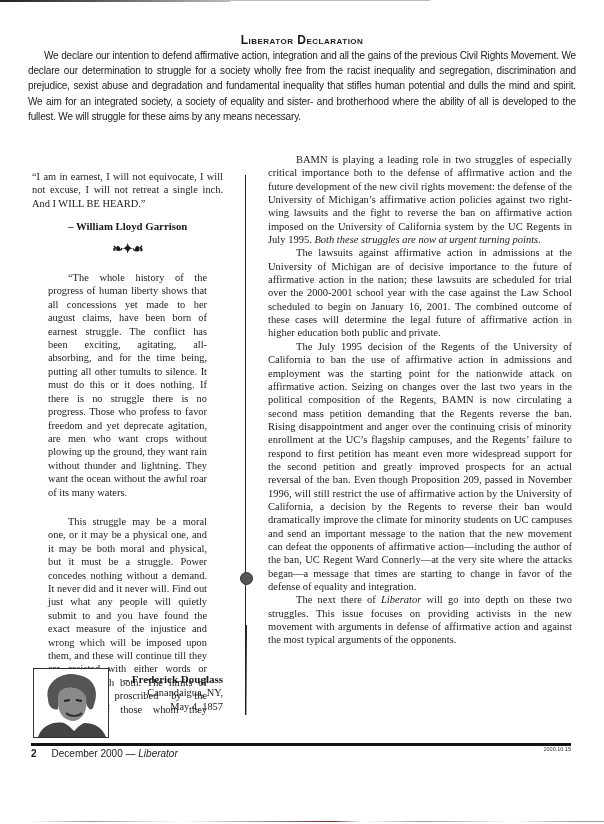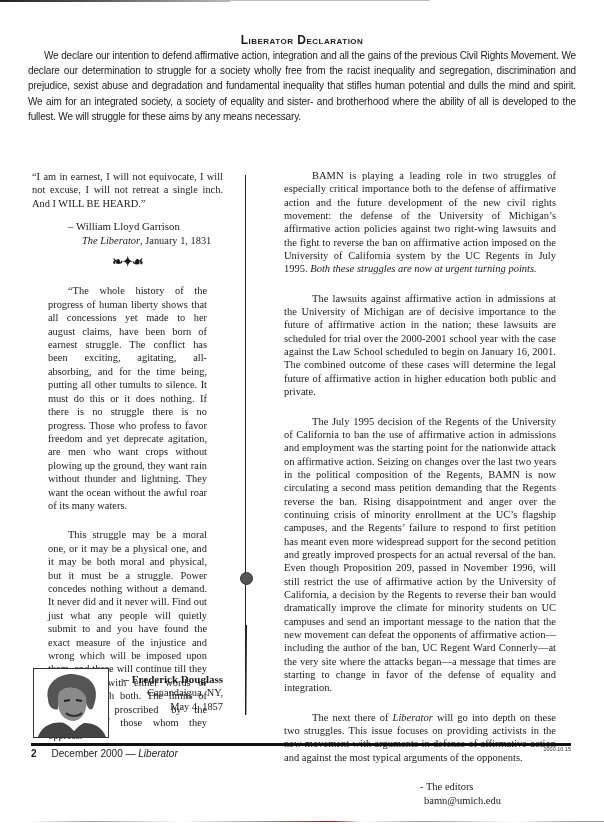--- a/index.html
+++ b/index.html
@@ -9,39 +9,39 @@
 
   .decl-title { position: absolute; top: 33px; left: 0; width: 604px; text-align: center;
     font-family: "Liberation Sans", sans-serif; font-weight: bold; font-size: 12px; letter-spacing: 0.5px; font-variant: small-caps; }
   .decl-body { position: absolute; top: 48px; left: 28px; width: 548px;
     font-family: "Liberation Sans", sans-serif; font-size: 10px; line-height: 15.2px; text-align: justify; text-indent: 16px; letter-spacing: -0.15px; }
 
   .left-col { position: absolute; left: 32px; top: 170px; width: 191px;
     font-family: "Liberation Serif", serif; font-size: 10.4px; line-height: 13.4px; }
   .quote1 { text-align: justify; }
   .attrib1 { margin-top: 10px; padding-left: 36px; }
-  .attrib1 .name { font-weight: normal; font-size: 10.8px; }
+  .attrib1 .name { font-weight: bold; font-size: 10.8px; }
   .attrib1 .src { padding-left: 14px; }
   .ornament { text-align: center; margin-top: 8px; font-size: 13px; font-weight: bold; letter-spacing: -1px; }
   .quote2 { margin-top: 10px; text-align: justify; }
   .quote2 p { margin: 16px; text-indent: 20px; }
 
   .photo-box { position: absolute; left: 33px; top: 668px; width: 74px; height: 68px; border: 1px solid #333; background: #fff; overflow: hidden; }
   .attrib2 { position: absolute; left: 112px; top: 672px; width: 111px; text-align: right;
     font-family: "Liberation Serif", serif; font-size: 10.4px; line-height: 14px; }
   .attrib2 .name { font-weight: bold; font-size: 11px; }
 
   .divider { position: absolute; left: 245px; top: 175px; width: 1px; height: 540px; background: #222; }
   .divider-fade { position: absolute; left: 246px; top: 625px; width: 1px; height: 90px; background: linear-gradient(#222, #aaa); }
   .divider-dot { position: absolute; left: 240px; top: 572px; width: 11px; height: 11px; border-radius: 50%; background: #555; border: 1px solid #333; }
 
   .right-col { position: absolute; left: 268px; top: 153px; width: 304px; }
   .intro-title { font-family: "Liberation Sans", sans-serif; font-weight: bold; font-size: 12.6px; margin: 0 0 3px 0; letter-spacing: -0.1px; }
   .intro-body { font-family: "Liberation Serif", serif; font-size: 10.5px; line-height: 13.35px; text-align: justify; }
-  .intro-body p { margin: 16px; text-indent: 28px; }
+  .intro-body p { margin: 0; text-indent: 28px; }
   .intro-body em { font-style: italic; }
   .sign { margin-top: 9px; padding-left: 152px; font-family: "Liberation Serif", serif; font-size: 10.5px; line-height: 13.5px; }
   .sign .email { padding-left: 4px; }
 
   .footer-rule { position: absolute; left: 31px; top: 743px; width: 540px; height: 3px; background: #111; }
   .footer-left { position: absolute; left: 31px; top: 748px; font-family: "Liberation Sans", sans-serif; font-size: 10px; }
   .footer-left .pg { font-weight: bold; margin-right: 15px; }
   .footer-left em { font-style: italic; }
   .footer-right { position: absolute; right: 33px; top: 746px; font-family: "Liberation Sans", sans-serif; font-size: 5.5px; color: #333; }
   .scan-bottom { position: absolute; left: 0; top: 821px; width: 604px; height: 1px; background: linear-gradient(to right, transparent 5%, #999 15%, transparent 30%, #888 45%, #8a2020 55%, transparent 60%, #999 70%, transparent 85%, #999 95%); }
@@ -52,21 +52,20 @@
 <div class="scan-top"></div>
 <div class="scan-top2"></div>
 
 <div class="decl-title">Liberator Declaration</div>
 <div class="decl-body">We declare our intention to defend affirmative action, integration and all the gains of the previous Civil Rights Movement. We declare our determination to struggle for a society wholly free from the racist inequality and segregation, discrimination and prejudice, sexist abuse and degradation and fundamental inequality that stifles human potential and dulls the mind and spirit. We aim for an integrated society, a society of equality and sister- and brotherhood where the ability of all is developed to the fullest. We will struggle for these aims by any means necessary.</div>
 
 <div class="left-col">
   <div class="quote1">“I am in earnest, I will not equivocate, I will not excuse, I will not retreat a single inch. And I WILL BE HEARD.”</div>
   <div class="attrib1">
     <div class="name">– William Lloyd Garrison</div>
-    <div class="src"><em>The Liberator</em><span>, January 1, 1831</span></div>
   </div>
   <div class="ornament">❧✦☙</div>
   <div class="quote2">
     <p>“The whole history of the progress of human liberty shows that all concessions yet made to her august claims, have been born of earnest struggle. The conflict has been exciting, agitating, all-absorbing, and for the time being, putting all other tumults to silence. It must do this or it does nothing. If there is no struggle there is no progress. Those who profess to favor freedom and yet deprecate agitation, are men who want crops without plowing up the ground, they want rain without thunder and lightning. They want the ocean without the awful roar of its many waters.</p>
     <p>This struggle may be a moral one, or it may be a physical one, and it may be both moral and physical, but it must be a struggle. Power concedes nothing without a demand. It never did and it never will. Find out just what any people will quietly submit to and you have found the exact measure of the injustice and wrong which will be imposed upon them, and these will continue till they are resisted with either words or blows, or with both. The limits of tyrants are proscribed by the endurance of those whom they oppress.”</p>
   </div>
 </div>
 
 <div class="photo-box" title="Portrait of Frederick Douglass">
   <svg width="74" height="68" viewBox="0 0 74 68">
@@ -89,24 +88,20 @@
 <div class="divider-fade"></div>
 <div class="divider-dot"></div>
 
 <div class="right-col">
   <div class="intro-body">
     <p><span>BAMN is playing a leading role in two struggles of especially critical importance both to the defense of affirmative action and the future development of the new civil rights movement: the defense of the University of Michigan’s affirmative action policies against two right-wing lawsuits and the fight to reverse the ban on affirmative action imposed on the University of California system by the UC Regents in July 1995. </span><em>Both these struggles are now at urgent turning points.</em></p>
     <p>The lawsuits against affirmative action in admissions at the University of Michigan are of decisive importance to the future of affirmative action in the nation; these lawsuits are scheduled for trial over the 2000-2001 school year with the case against the Law School scheduled to begin on January 16, 2001. The combined outcome of these cases will determine the legal future of affirmative action in higher education both public and private.</p>
     <p>The July 1995 decision of the Regents of the University of California to ban the use of affirmative action in admissions and employment was the starting point for the nationwide attack on affirmative action. Seizing on changes over the last two years in the political composition of the Regents, BAMN is now circulating a second mass petition demanding that the Regents reverse the ban. Rising disappointment and anger over the continuing crisis of minority enrollment at the UC’s flagship campuses, and the Regents’ failure to respond to first petition has meant even more widespread support for the second petition and greatly improved prospects for an actual reversal of the ban. Even though Proposition 209, passed in November 1996, will still restrict the use of affirmative action by the University of California, a decision by the Regents to reverse their ban would dramatically improve the climate for minority students on UC campuses and send an important message to the nation that the new movement can defeat the opponents of affirmative action—including the author of the ban, UC Regent Ward Connerly—at the very site where the attacks began—a message that times are starting to change in favor of the defense of equality and integration.</p>
     <p><span>The next there of </span><em>Liberator</em><span> will go into depth on these two struggles. This issue focuses on providing activists in the new movement with arguments in defense of affirmative action and against the most typical arguments of the opponents.</span></p>
   </div>
-  <div class="sign">
-    <div>- The editors</div>
-    <div class="email">bamn@umich.edu</div>
-  </div>
 </div>
 
 <div class="footer-rule"></div>
 <div class="footer-left">
   <span class="pg">2</span><span>December 2000 — </span><em>Liberator</em>
 </div>
 <div class="footer-right">2000.10.15</div>
 <div class="scan-bottom"></div>
 
 </body></html>

